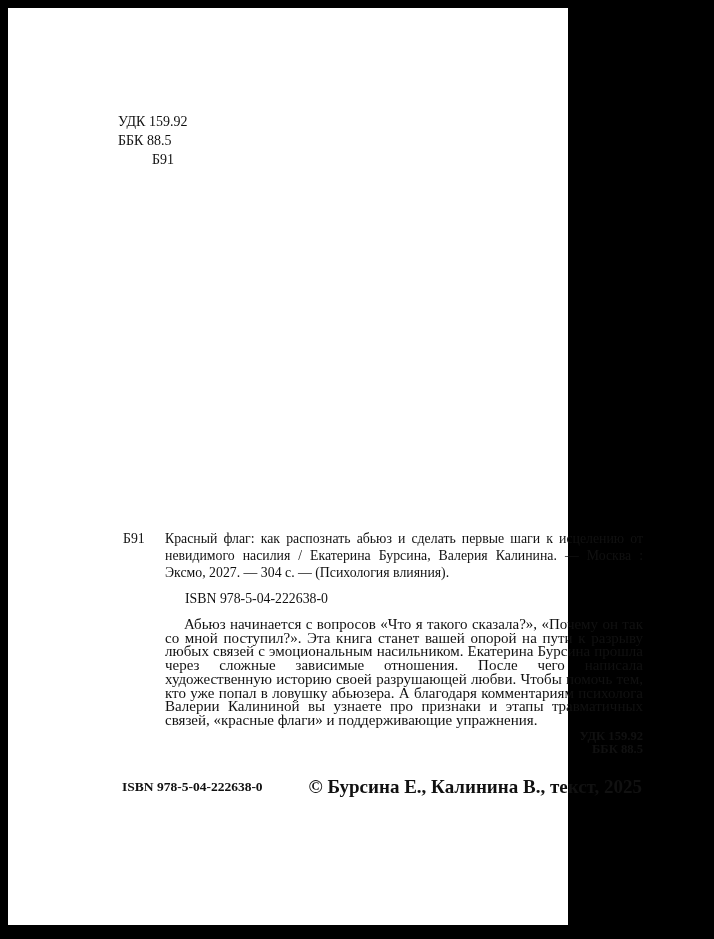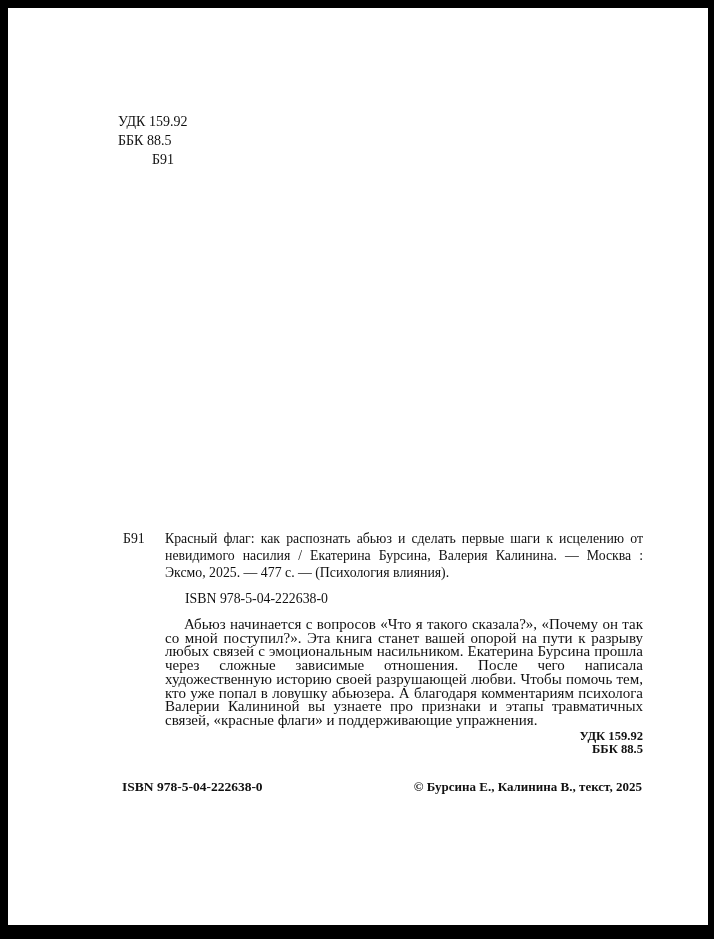--- a/index.html
+++ b/index.html
@@ -14,21 +14,21 @@
   .frame {
     position: relative;
     width: 714px;
     height: 939px;
     background: #000;
   }
   .sheet {
     position: absolute;
     left: 8px;
     top: 8px;
-    width: 700px;
+    width: 560px;
     height: 917px;
     background: #ffffff;
   }
 
   
   .top-block {
     position: absolute;
     left: 110px;
     top: 104px;
     font-size: 14px;
@@ -88,41 +88,41 @@
     display: flex;
     justify-content: space-between;
     align-items: center;
   }
   .footer .isbn-bottom {
     font-weight: bold;
     font-size: 13.5px;
   }
   .footer .copyrights {
     font-weight: bold;
-    font-size: 13px;
+    font-size: 19px;
     line-height: 17px;
     text-align: left;
   }
 </style>
 </head>
 <body>
 
 <div class="frame">
   <div class="sheet">
 
     <div class="top-block">
       <div>УДК 159.92</div>
       <div>ББК 88.5</div>
       <div class="code-line">Б91</div>
     </div>
 
     <div class="card">
       <div class="desc-row">
         <span class="margin-code">Б91</span>
-        <div class="description">Красный флаг: как распознать абьюз и сделать первые шаги к исцелению от невидимого насилия / Екатерина Бурсина, Валерия Калинина. — Москва : Эксмо, 2025. — 477 с. — (Психология влияния).</div>
+        <div class="description">Красный флаг: как распознать абьюз и сделать первые шаги к исцелению от невидимого насилия / Екатерина Бурсина, Валерия Калинина. — Москва : Эксмо, 2027. — 304 с. — (Психология влияния).</div>
       </div>
       <div class="isbn-line">ISBN 978-5-04-222638-0</div>
       <div class="annotation">Абьюз начинается с вопросов «Что я такого сказала?», «Почему он так со мной поступил?». Эта книга станет вашей опорой на пути к разрыву любых связей с эмоциональным насильником. Екатерина Бурсина прошла через сложные зависимые отношения. После чего написала художественную историю своей разрушающей любви. Чтобы помочь тем, кто уже попал в ловушку абьюзера. А благодаря комментариям психолога  Валерии Калининой вы узнаете про признаки и этапы травматичных связей,  «красные флаги» и поддерживающие упражнения.</div>
       <div class="refs">
         <div>УДК 159.92</div>
         <div>ББК 88.5</div>
       </div>
     </div>
 
     <div class="footer">

